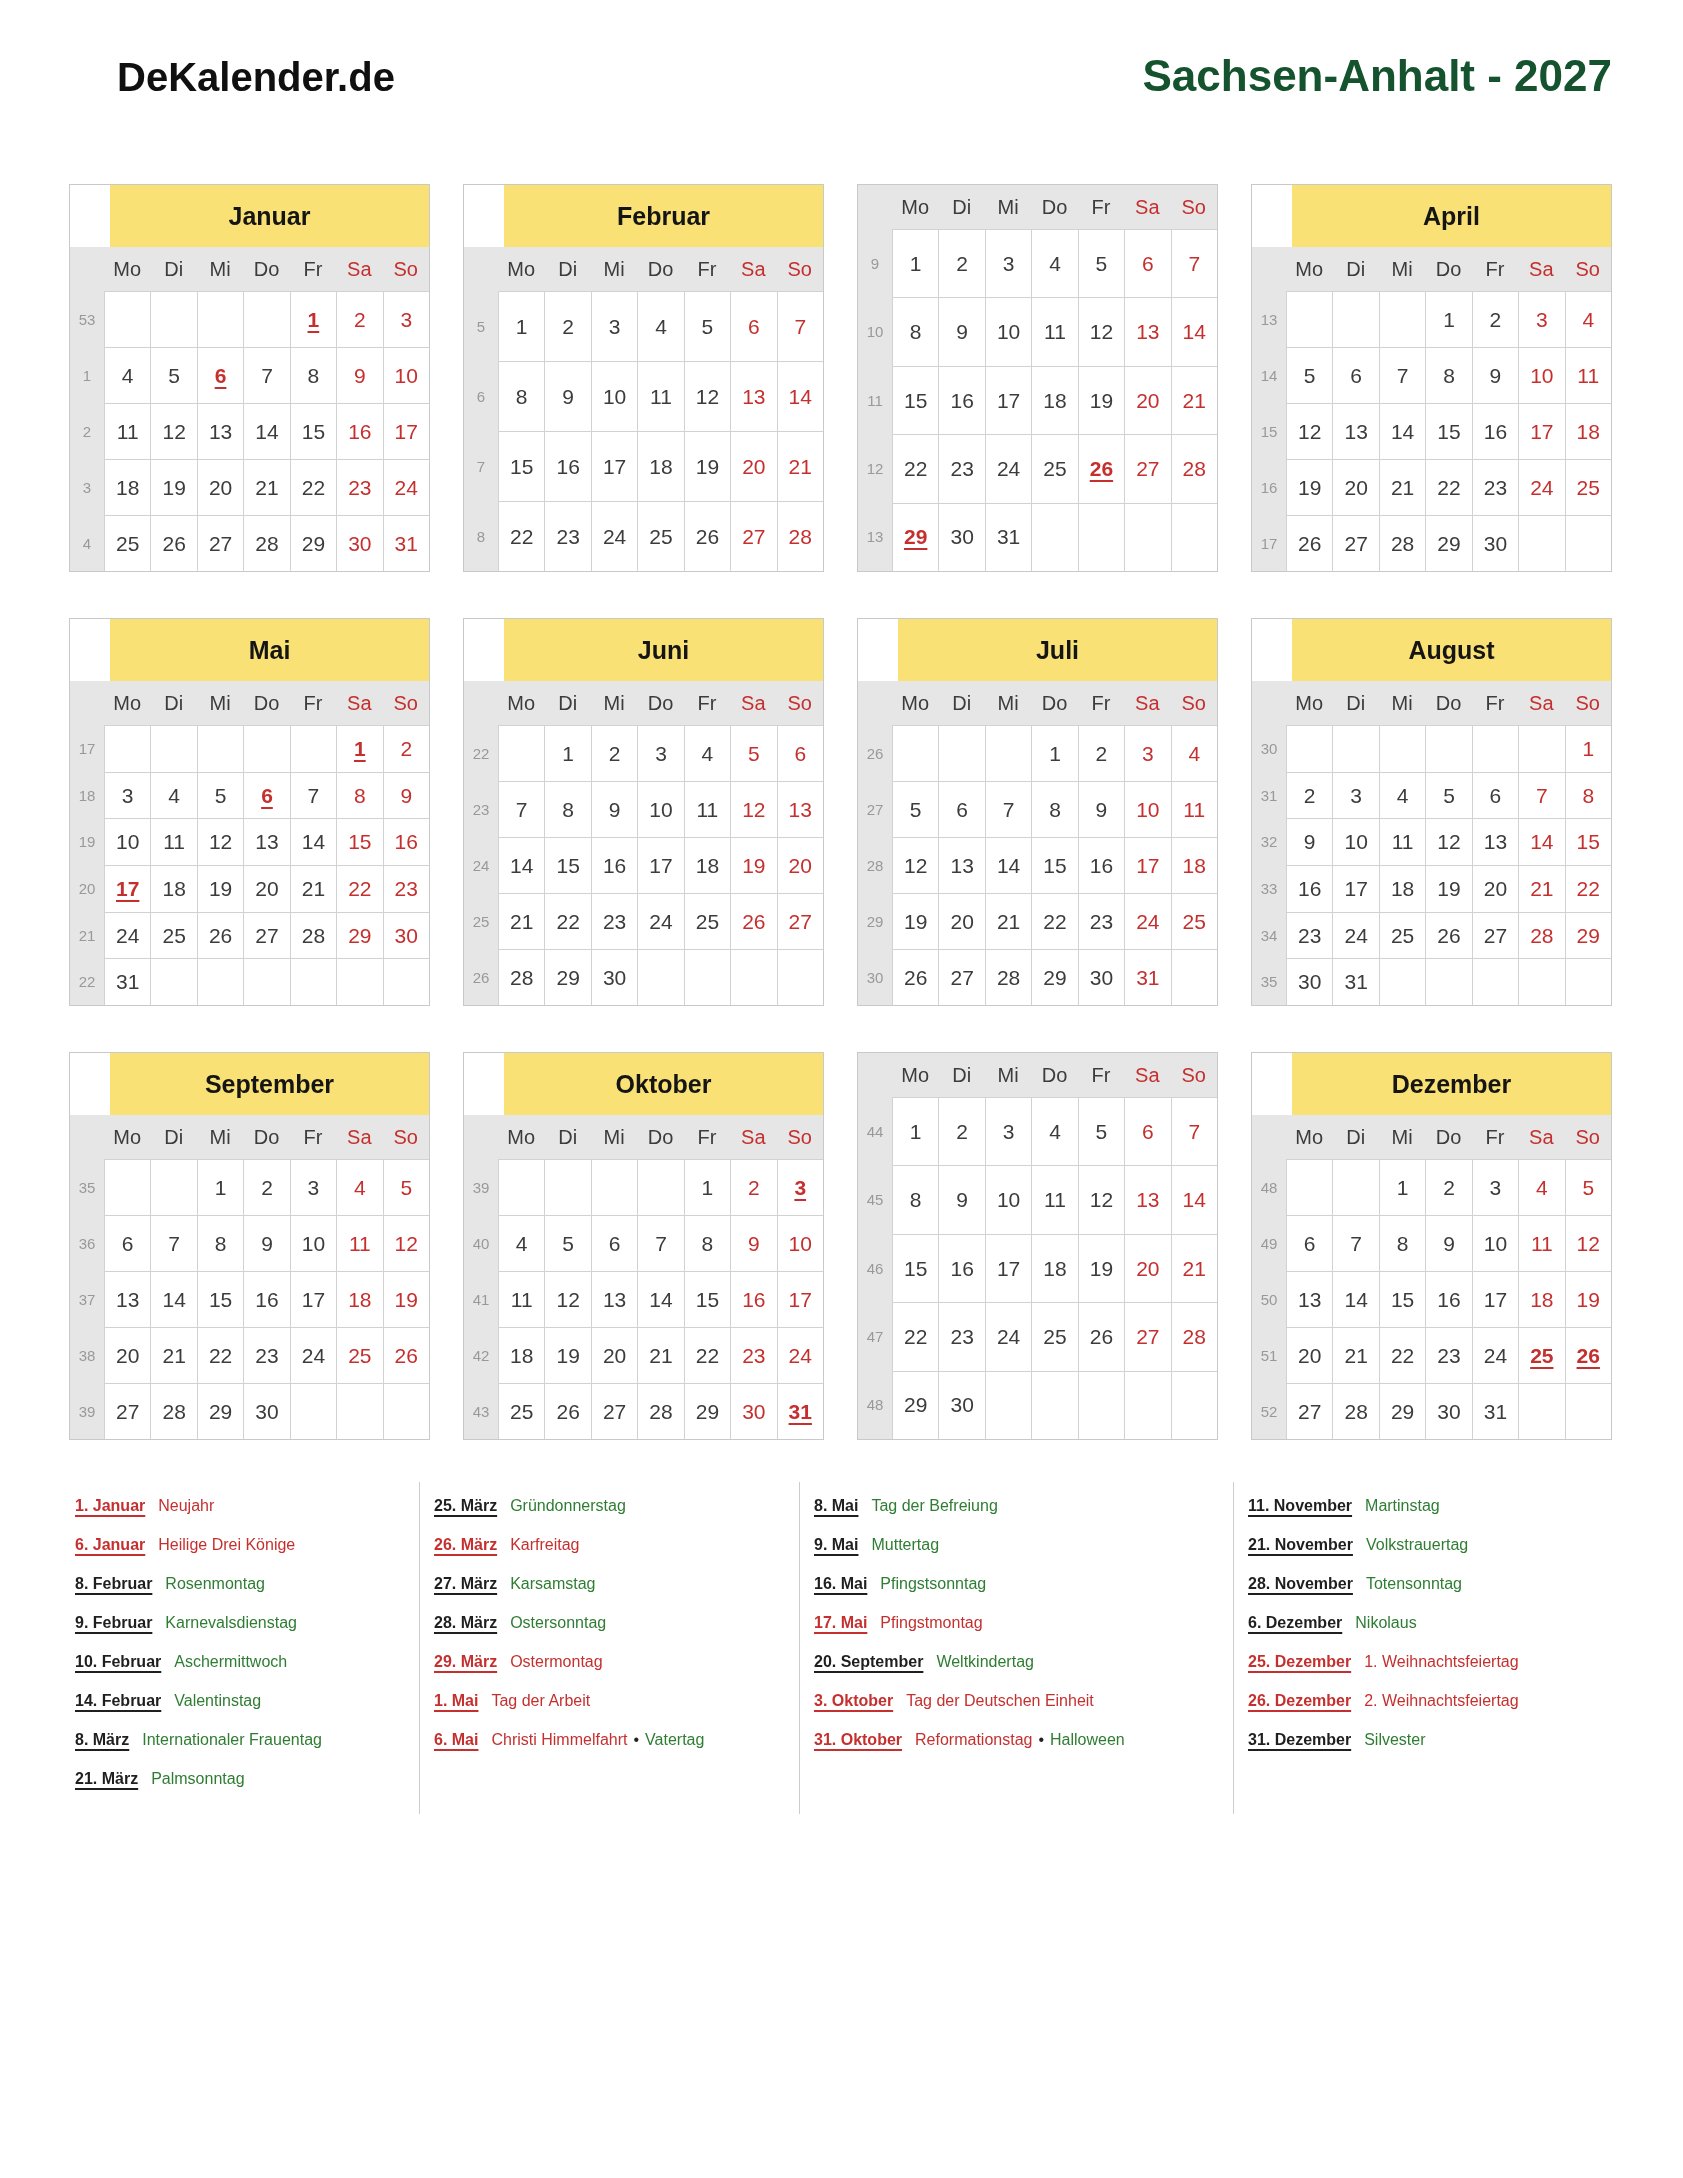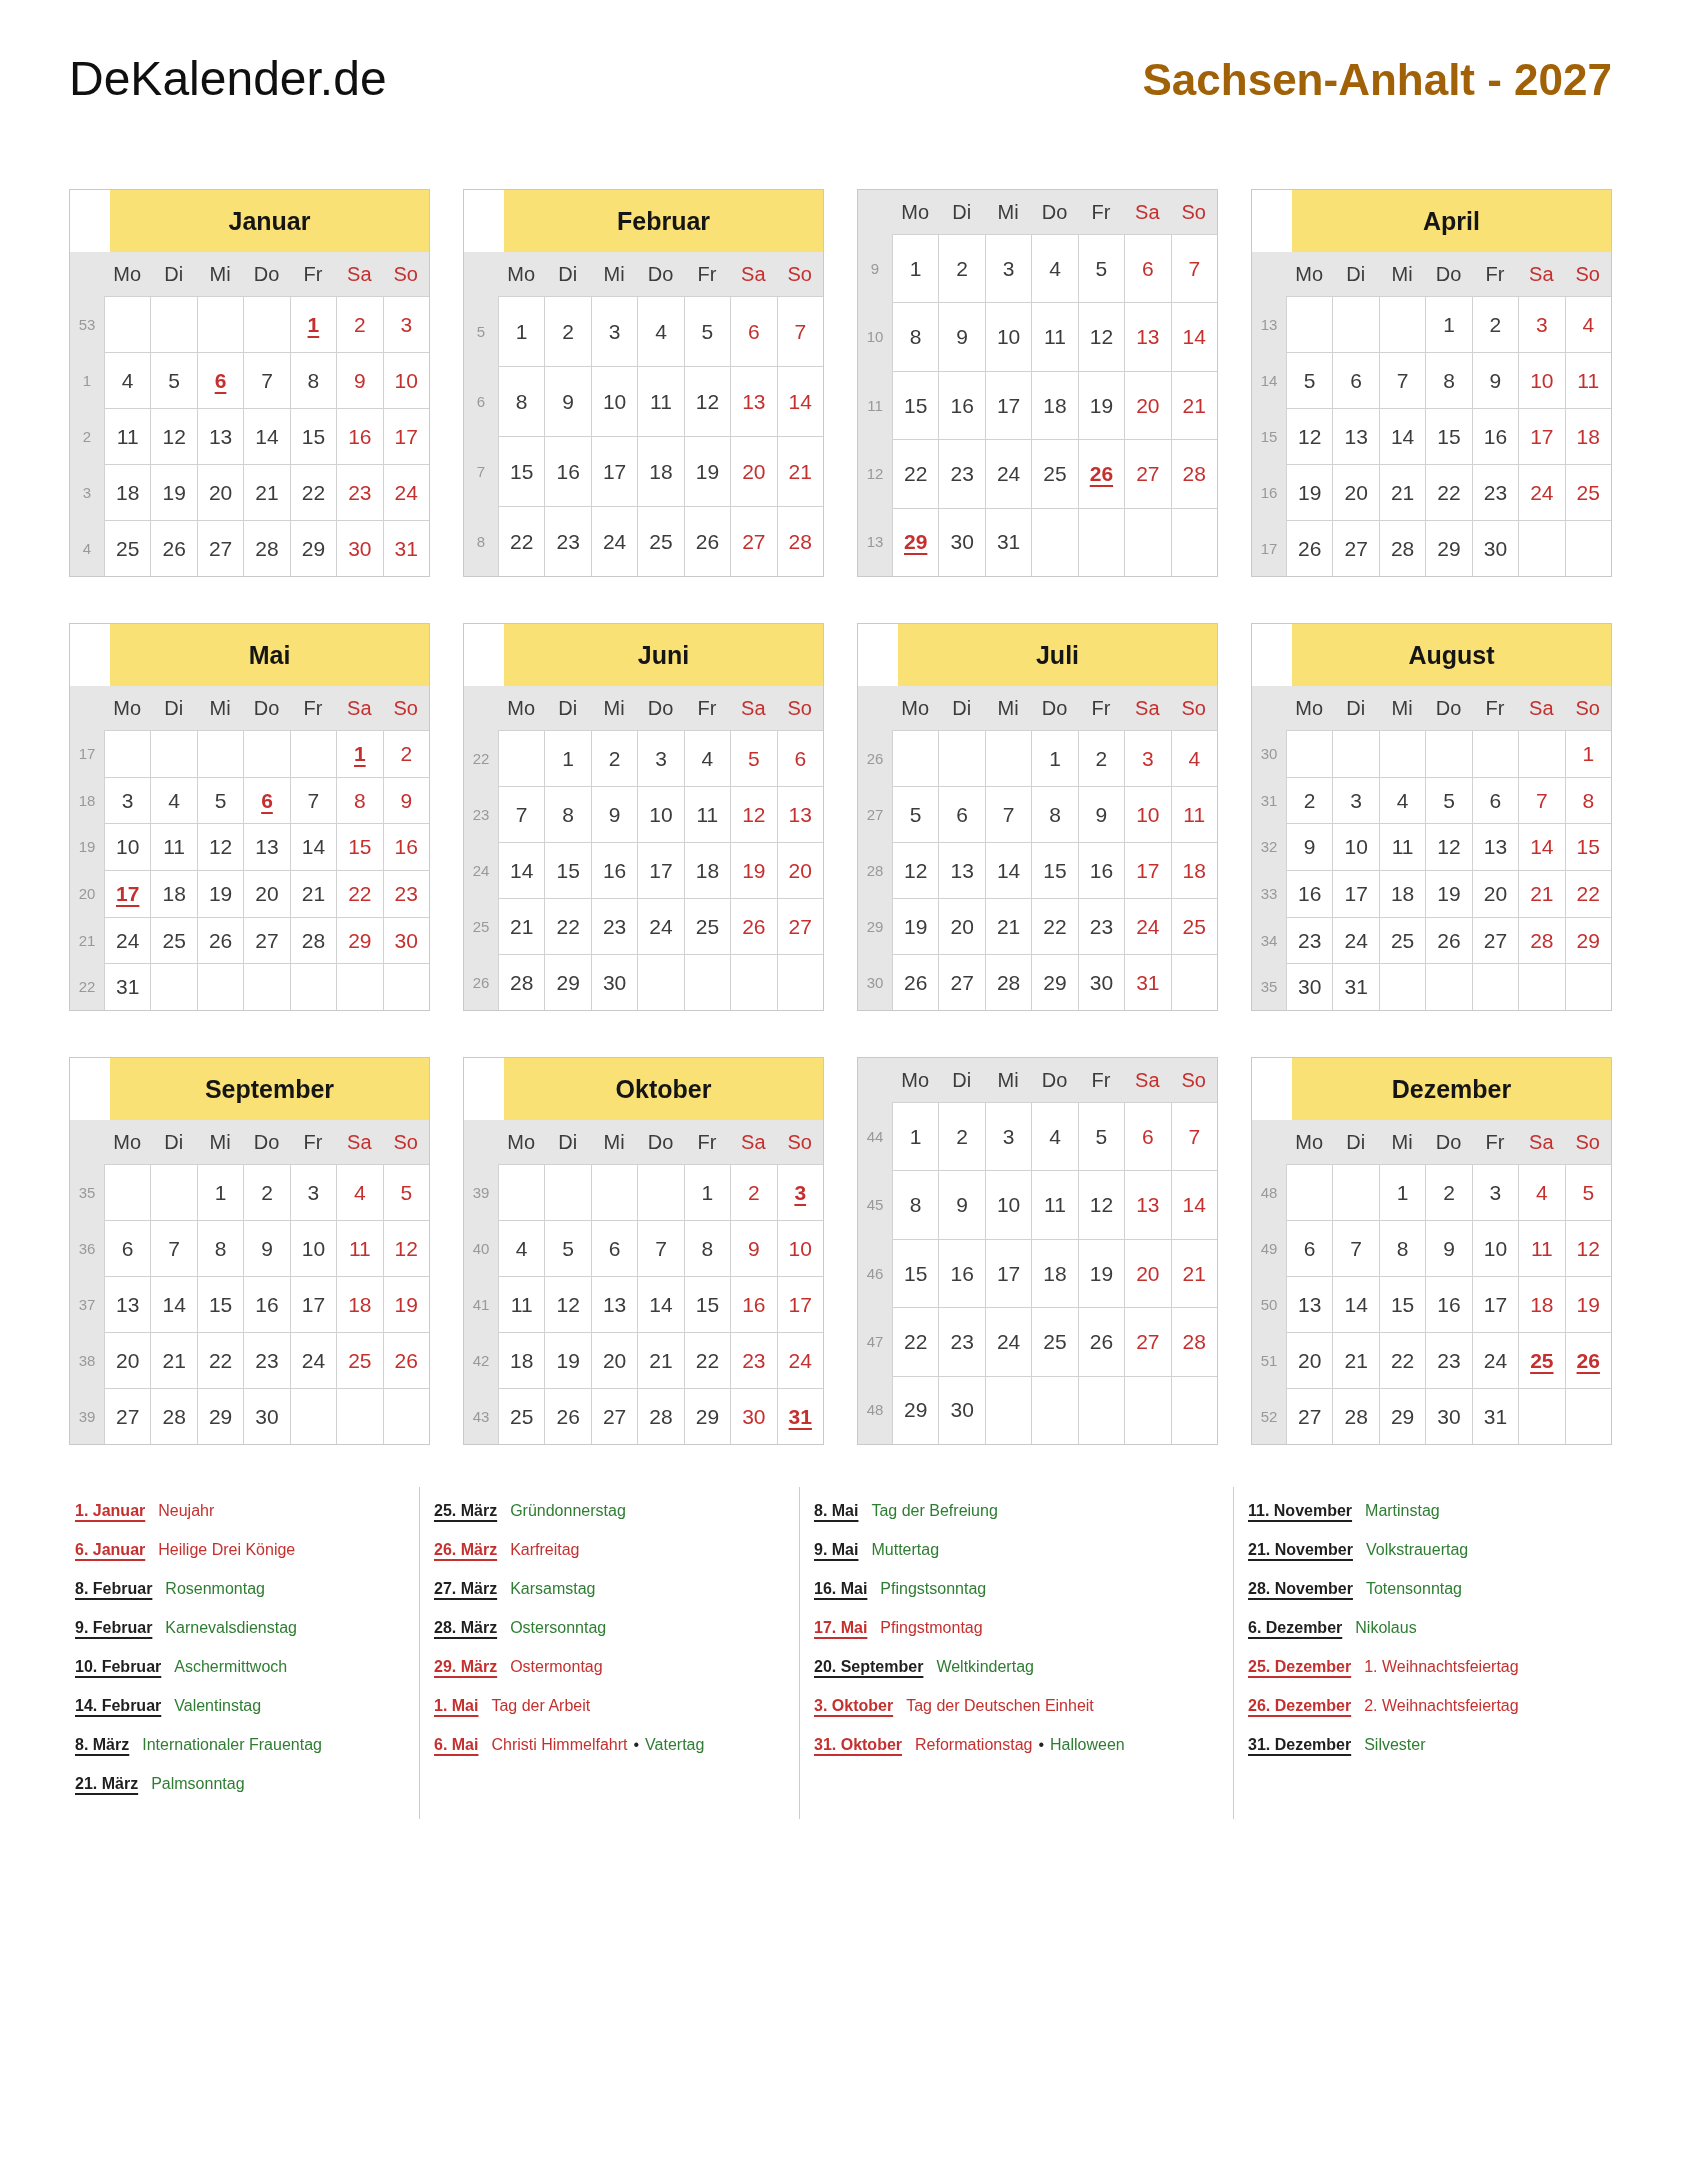--- a/index.html
+++ b/index.html
@@ -10,22 +10,22 @@
     --ink:#3C3C3C;
     --cellborder:#D2D2D2;
     --boxborder:#C9C9C9;
   }
   *{box-sizing:border-box;margin:0;padding:0;}
   body{background:#ffffff;font-family:"Liberation Sans", sans-serif;}
   .page{width:1683px;height:2178px;background:#fff;overflow:hidden;position:relative;}
 
   
   .page-header{display:flex;justify-content:space-between;align-items:baseline;margin:51px 71px 0 69px;}
-  .logo{font-size:48px;font-weight:400;color:#101010;}
-  .region-title{font-size:44px;font-weight:700;color:#a16207;}
+  .logo{font-size:40px;font-weight:700;color:#101010;margin-left:48px;}
+  .region-title{font-size:44px;font-weight:700;color:#14532d;}
 
   
   .months{display:grid;grid-template-columns:repeat(4,1fr);grid-template-rows:repeat(3,388px);
           column-gap:33px;row-gap:46px;margin:83px 71px 0 69px;}
   .month{border:1px solid var(--boxborder);display:flex;flex-direction:column;background:#fff;}
   .m-title{flex:0 0 62px;background:var(--yellow);display:flex;align-items:center;justify-content:center;
            font-size:25px;font-weight:700;color:#151515;margin-left:40px;}
   .m-row{display:flex;}
   .m-weekdays{flex:0 0 44px;background:var(--band);align-items:center;}
   .wk-corner{flex:0 0 34px;}

